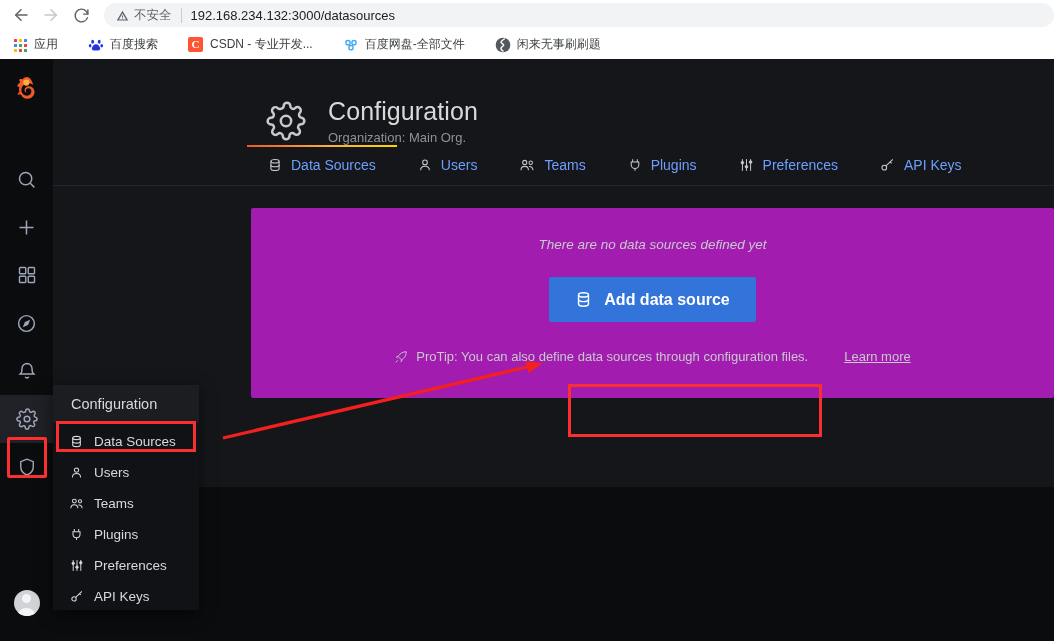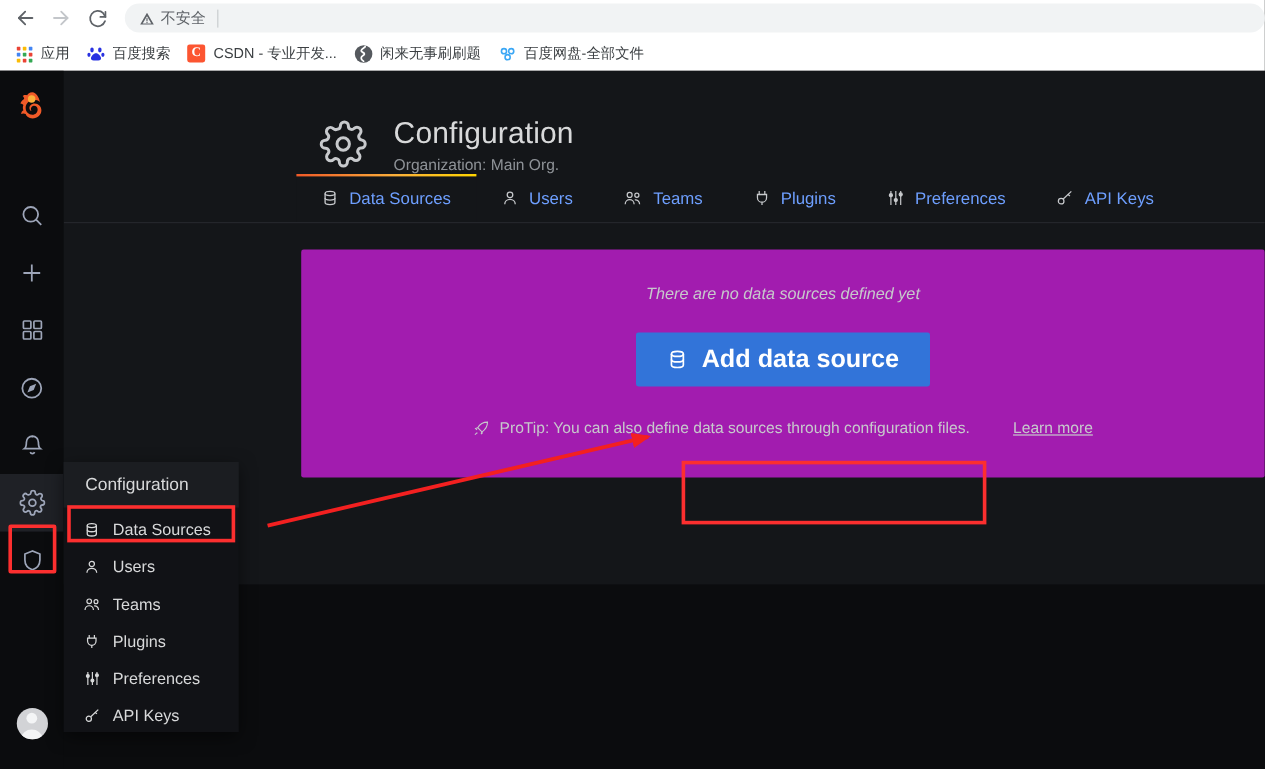--- a/index.html
+++ b/index.html
@@ -35,21 +35,21 @@
   }
   .om-sep {
     width: 1px; height: 15px; background: #c9cccf; margin: 0 9px;
   }
   .om-url {
     font-size: 13px; color: #202124; white-space: nowrap; overflow: hidden;
   }
 
   .bookmarks {
     position: absolute; left: 0; top: 30px; width: 1054px; height: 29px;
-    display: flex; align-items: center; padding-left: 6px; gap: 0px;
+    display: flex; align-items: center; padding-left: 6px; gap: 16px;
   }
   .bm {
     display: flex; align-items: center; height: 24px;
     padding: 0 8px 0 6px; border-radius: 4px; flex: 0 0 auto;
   }
   .bm-label {
     font-size: 12px; color: #3c4043; white-space: nowrap;
     margin-left: 6px;
   }
   .bm-ico { width: 16px; height: 16px; flex: 0 0 auto; position: relative; }
@@ -172,21 +172,21 @@
   }
   .empty-msg {
     text-align: center; font-size: 13.5px; color: #c7c9cc;
     font-style: italic;
   }
   .btn-row {
     display: flex; justify-content: center; margin-top: 25px;
   }
   .add-btn {
     background: #3274d9; color: #fff; border: none; border-radius: 2px;
-    height: 45px; padding: 0 26px; font-size: 21px; font-weight: bold;
+    height: 45px; padding: 0 26px; font-size: 16px; font-weight: bold;
     display: flex; align-items: center; gap: 12px; cursor: pointer;
     font-family: "Liberation Sans", sans-serif;
   }
   .add-btn .bi { display: flex; align-items: center; }
   .protip {
     display: flex; align-items: center; justify-content: center; gap: 8px;
     margin-top: 27px; font-size: 13px; color: #c7c9cc;
   }
   .protip .pi { color: #c7c9cc; display: flex; align-items: center; }
   .protip a { color: #c7c9cc; text-decoration: underline; margin-left: 28px; }
@@ -230,20 +230,21 @@
     <div class="omnibox">
       <span class="warn-icon">
         <svg width="13" height="13" viewBox="0 0 24 24" fill="currentColor">
             <path d="M12 3 1.5 21h21L12 3zm0 5.2 6.6 11.3H5.4L12 8.2z"></path>
             <rect x="11.1" y="11" width="1.8" height="5" rx="0.8"></rect>
             <circle cx="12" cy="18" r="1"></circle>
           </svg>
       </span>
       <span class="not-secure">不安全</span>
       <span class="om-sep"></span>
+      <span class="om-url">192.168.234.132:3000/datasources</span>
     </div>
   </div>
 
   <div class="bookmarks">
     <div class="bm">
       <span class="bm-ico">
         <span class="ico-apps">
           <i style="background:#ea4335"></i>
             <i style="background:#fbbc05"></i>
             <i style="background:#4285f4"></i>
@@ -274,37 +275,37 @@
 
     <div class="bm">
       <span class="bm-ico">
         <span class="ico-sq" style="background:#fc5531">C</span>
       </span>
       <span class="bm-label">CSDN - 专业开发...</span>
     </div>
 
     <div class="bm">
       <span class="bm-ico">
-        <svg width="16" height="16" viewBox="0 0 24 24">
-            <circle cx="12" cy="12" r="11" fill="#55595e"></circle>
-            <path d="M14 3c-3 2-5 3-5 5s4 2 4 4-4 2-4 5 2 3.5 3 4" fill="none" stroke="#fff" stroke-width="2.2" stroke-linecap="round"></path>
-          </svg>
-      </span>
-      <span class="bm-label">闲来无事刷刷题</span>
-    </div>
-
-    <div class="bm">
-      <span class="bm-ico">
         <svg width="16" height="16" viewBox="0 0 24 24" fill="none" stroke="#3ba7f5" stroke-width="2">
             <circle cx="7.5" cy="8.5" r="3.2"></circle>
             <circle cx="16.5" cy="8.5" r="3.2"></circle>
             <circle cx="12" cy="16" r="3.2"></circle>
           </svg>
       </span>
       <span class="bm-label">百度网盘-全部文件</span>
+    </div>
+
+    <div class="bm">
+      <span class="bm-ico">
+        <svg width="16" height="16" viewBox="0 0 24 24">
+            <circle cx="12" cy="12" r="11" fill="#55595e"></circle>
+            <path d="M14 3c-3 2-5 3-5 5s4 2 4 4-4 2-4 5 2 3.5 3 4" fill="none" stroke="#fff" stroke-width="2.2" stroke-linecap="round"></path>
+          </svg>
+      </span>
+      <span class="bm-label">闲来无事刷刷题</span>
     </div>
   </div>
 </div>
 
 <div class="app">
 
   <div class="page">
 
     <div class="page-header">
       <span class="ph-icon">

